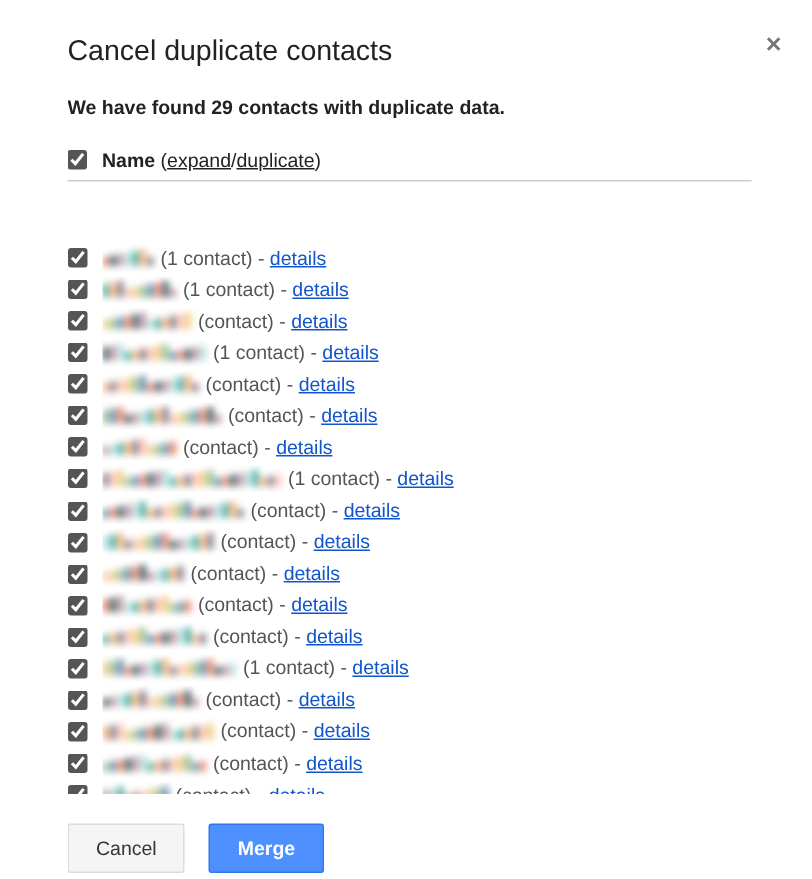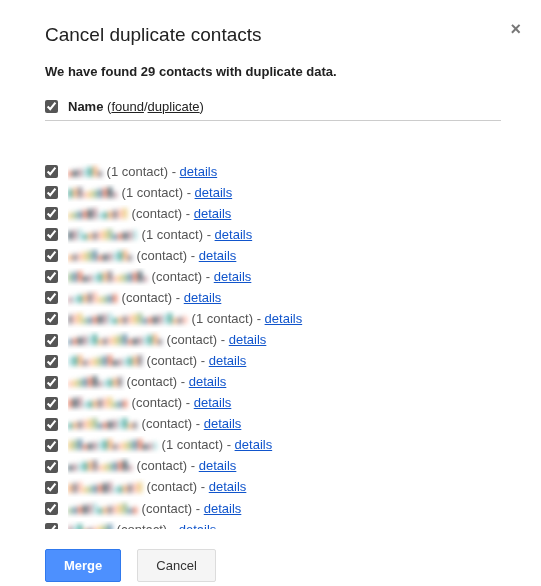--- a/index.html
+++ b/index.html
@@ -143,21 +143,21 @@
 
   <h1 class="title">Cancel duplicate contacts</h1>
 
   <div class="subtitle">We have found 29 contacts with duplicate data.</div>
 
   <div class="header-row">
     <input type="checkbox" checked="" style="">
     <div>
       <span class="name-label">Name</span>
       <span class="controls">
-        <span class="paren">(</span><a>found</a><span class="paren">/</span><a>duplicate</a><span class="paren">)</span>
+        <span class="paren">(</span><a>expand</a><span class="paren">/</span><a>duplicate</a><span class="paren">)</span>
       </span>
     </div>
   </div>
 
   <div class="list-wrap" id="list">
       <div class="row">
         <input type="checkbox" checked="" style="">
         <div class="content"><span class="redacted"><span style="background: rgb(231, 111, 81); height: 6px;"></span><span style="background: rgb(38, 70, 83); height: 7px;"></span><span style="background: rgb(181, 131, 141); height: 8px;"></span><span style="background: rgb(168, 218, 220); height: 9px;"></span><span style="background: rgb(42, 157, 143); height: 10px;"></span><span style="background: rgb(244, 162, 97); height: 11px;"></span><span style="background: rgb(109, 104, 117); height: 6px;"></span></span><span class="suffix"> (1 contact) - </span><a class="details-link">details</a></div>
       </div>
       <div class="row">
@@ -224,17 +224,17 @@
         <input type="checkbox" checked="" style="">
         <div class="content"><span class="redacted"><span style="background: rgb(138, 177, 125); height: 6px;"></span><span style="background: rgb(69, 123, 157); height: 7px;"></span><span style="background: rgb(231, 111, 81); height: 8px;"></span><span style="background: rgb(38, 70, 83); height: 9px;"></span><span style="background: rgb(181, 131, 141); height: 10px;"></span><span style="background: rgb(168, 218, 220); height: 11px;"></span><span style="background: rgb(42, 157, 143); height: 6px;"></span><span style="background: rgb(244, 162, 97); height: 7px;"></span><span style="background: rgb(109, 104, 117); height: 8px;"></span><span style="background: rgb(255, 180, 162); height: 9px;"></span><span style="background: rgb(233, 196, 106); height: 10px;"></span><span style="background: rgb(138, 177, 125); height: 11px;"></span><span style="background: rgb(69, 123, 157); height: 6px;"></span><span style="background: rgb(231, 111, 81); height: 7px;"></span></span><span class="suffix"> (contact) - </span><a class="details-link">details</a></div>
       </div>
       <div class="row">
         <input type="checkbox" checked="" style="">
         <div class="content"><span class="redacted"><span style="background: rgb(181, 131, 141); height: 9px;"></span><span style="background: rgb(168, 218, 220); height: 10px;"></span><span style="background: rgb(42, 157, 143); height: 11px;"></span><span style="background: rgb(244, 162, 97); height: 6px;"></span><span style="background: rgb(109, 104, 117); height: 7px;"></span><span style="background: rgb(255, 180, 162); height: 8px;"></span><span style="background: rgb(233, 196, 106); height: 9px;"></span><span style="background: rgb(138, 177, 125); height: 10px;"></span><span style="background: rgb(69, 123, 157); height: 11px;"></span></span><span class="suffix"> (contact) - </span><a class="details-link">details</a></div>
       </div>
     </div>
 
   <div class="footer">
+    <button class="btn btn-secondary">Cancel</button>
     <button class="btn btn-primary">Merge</button>
-    <button class="btn btn-secondary">Cancel</button>
   </div>
 
 </div>
 
 </body></html>

